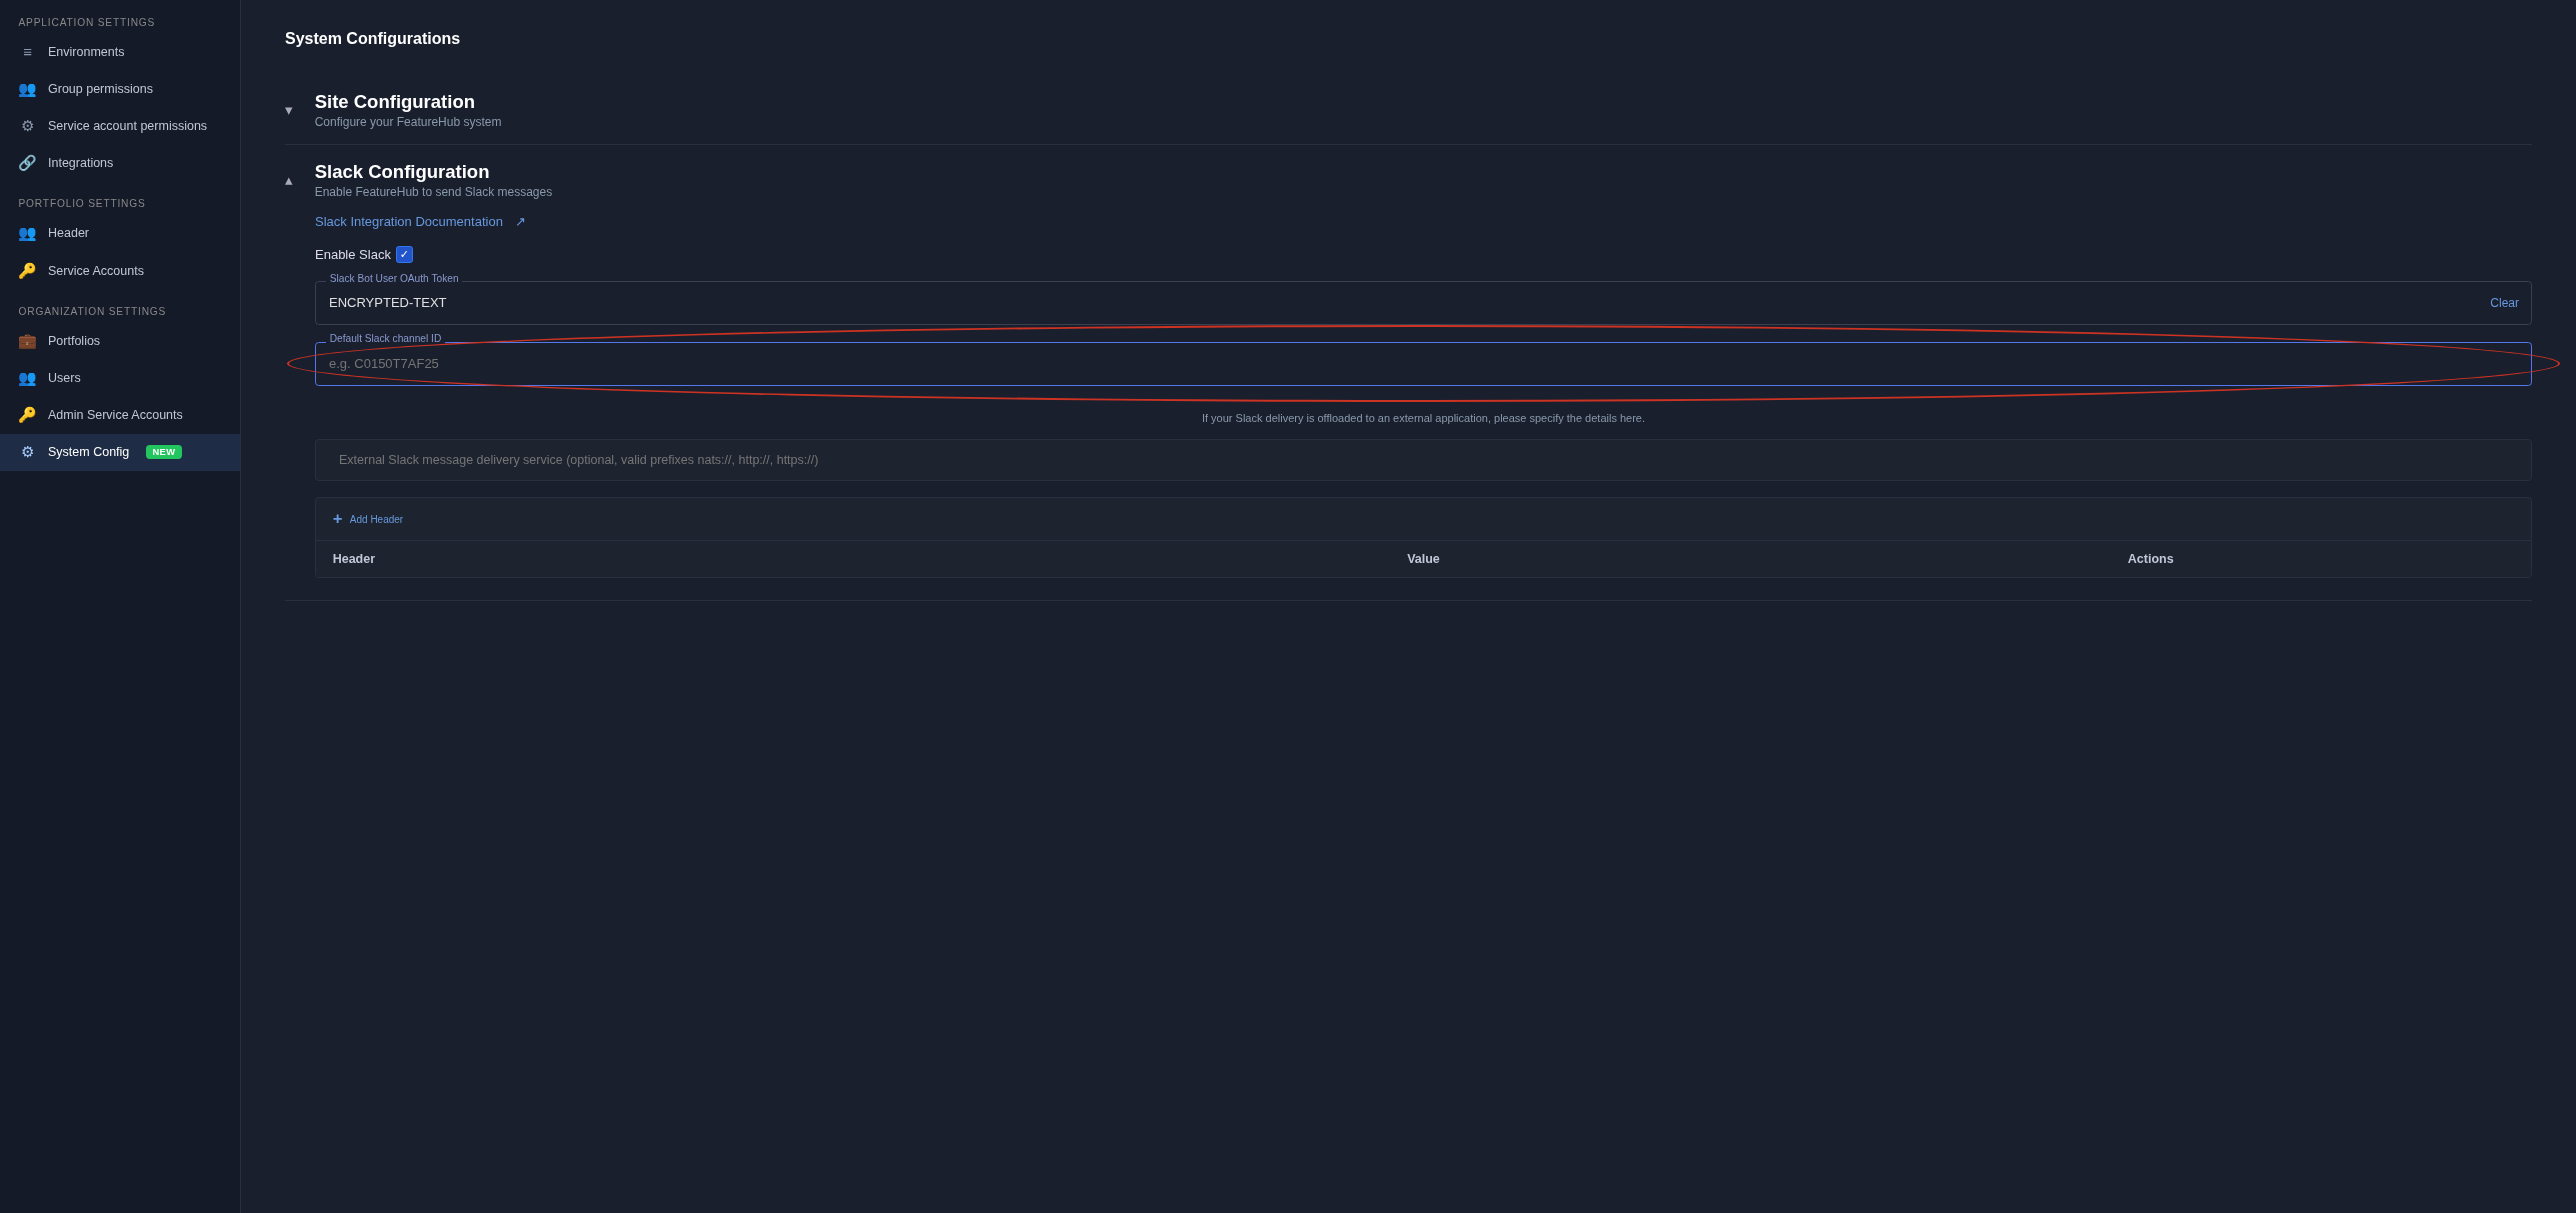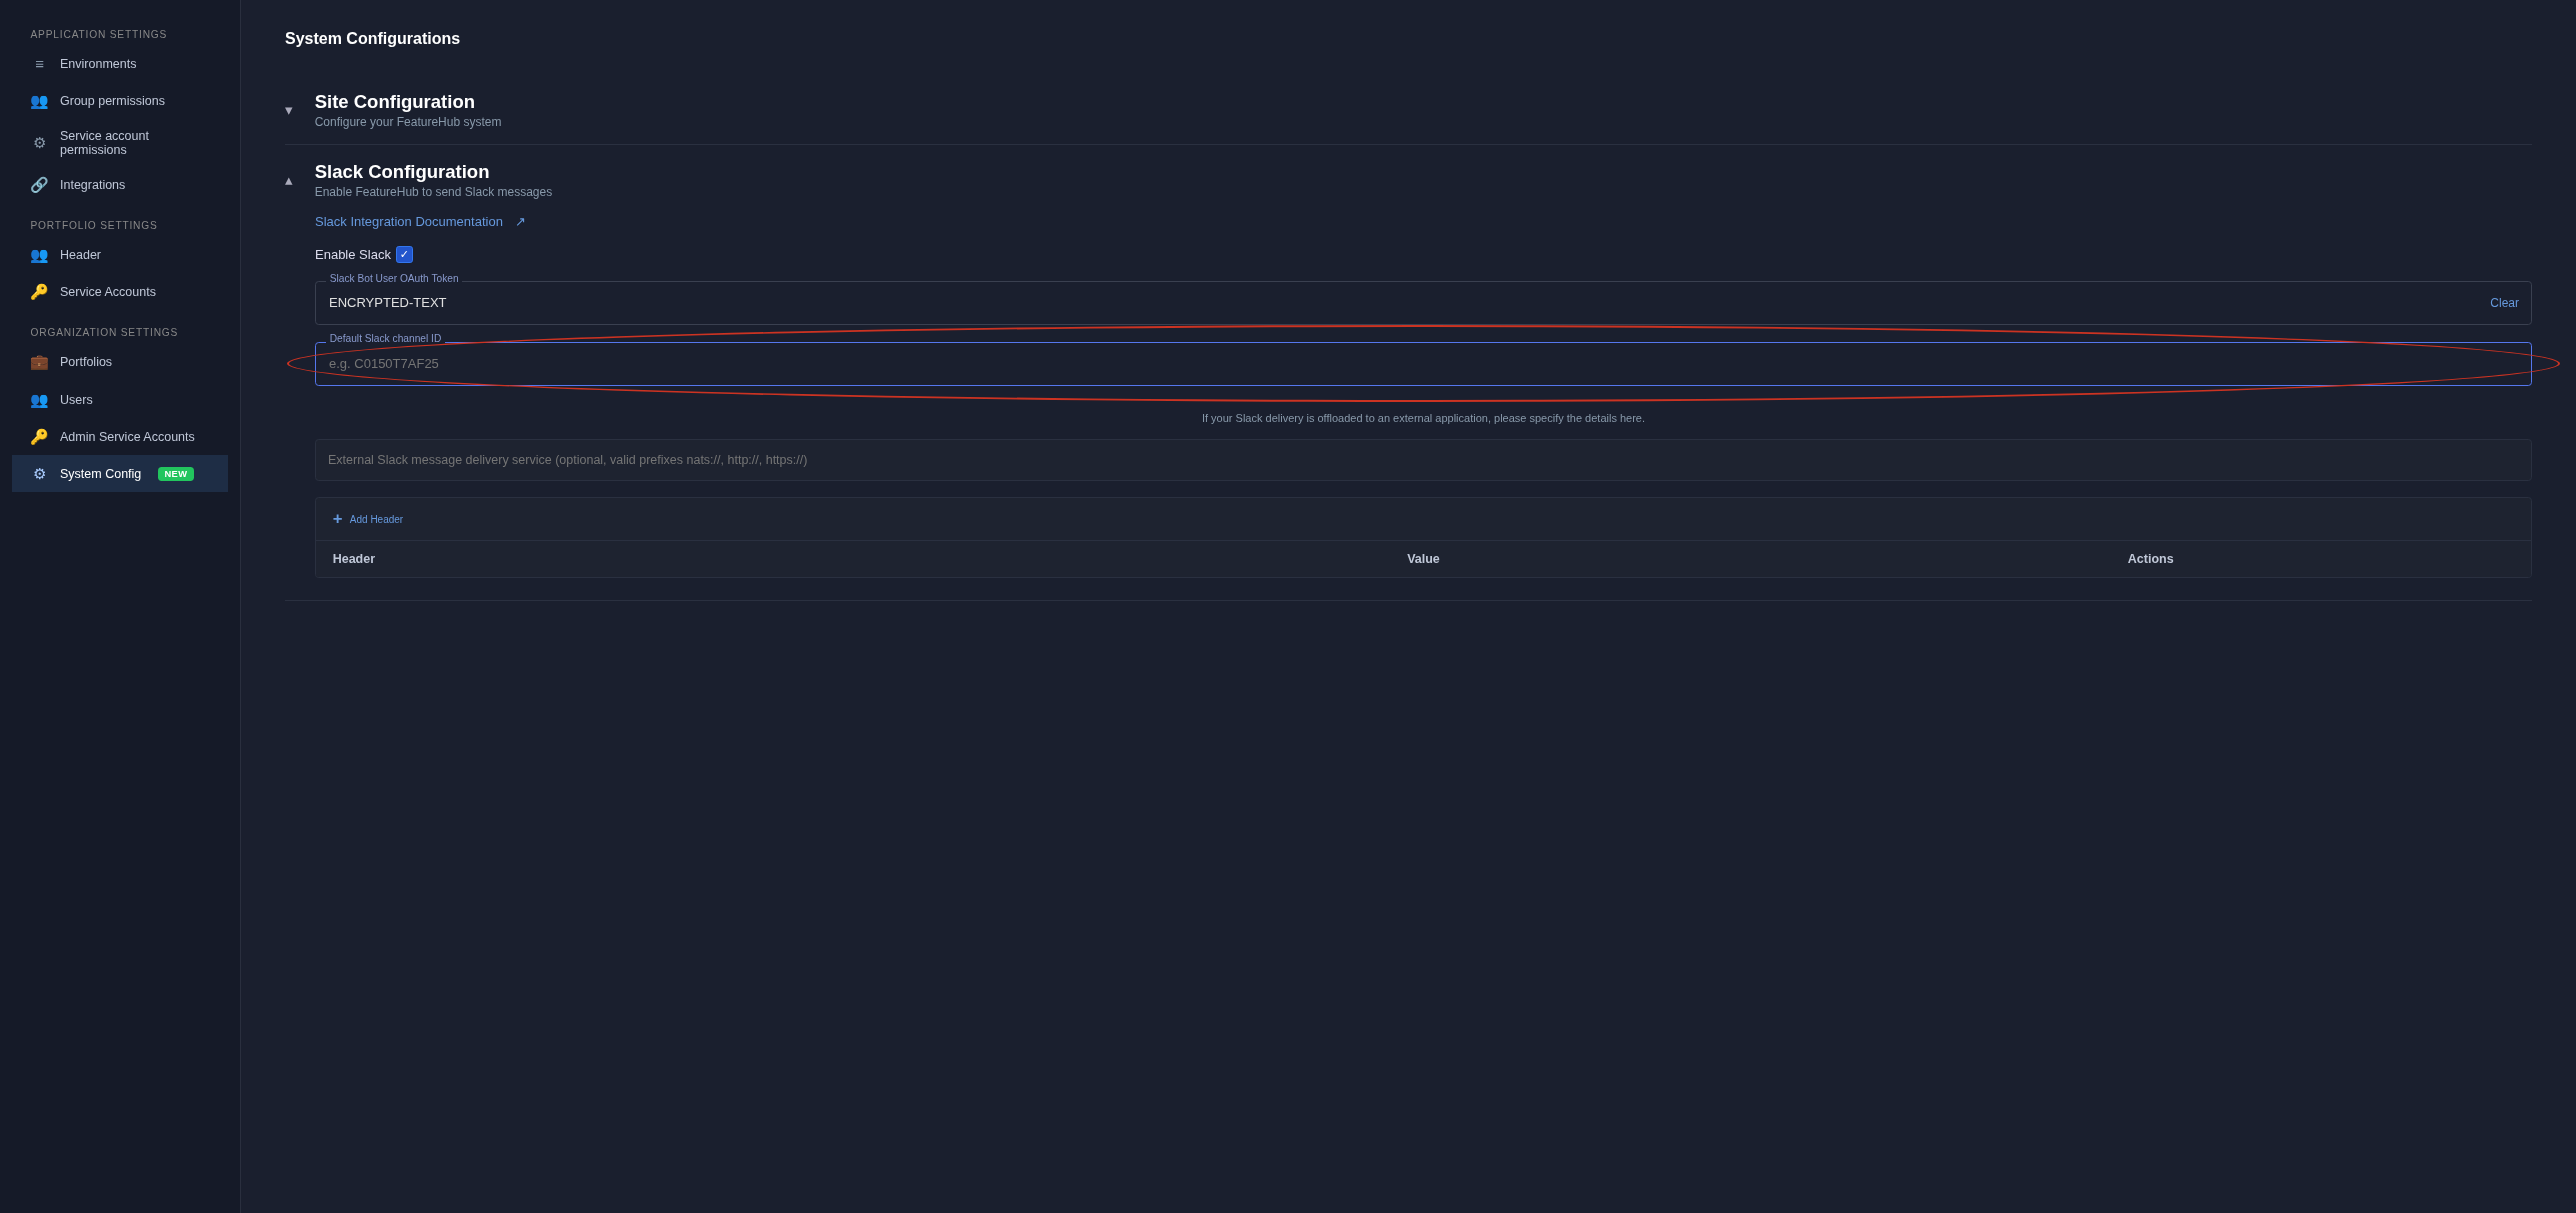--- a/index.html
+++ b/index.html
@@ -13,21 +13,21 @@
       overflow: hidden;
     }
 
     
     .sidebar {
       width: 241px;
       min-width: 241px;
       background: #151a28;
       display: flex;
       flex-direction: column;
-      padding: 12px;
+      padding: 0;
       border-right: 0.9px solid #2a2f3e;
       overflow-y: auto;
     }
 
     .sidebar-section-label {
       color: #888;
       font-size: 10.2px;
       text-transform: uppercase;
       letter-spacing: 0.08em;
       padding: 16.7px 18.5px 5.6px 18.5px;
@@ -231,21 +231,21 @@
     }
 
     
     .external-input {
       width: 100%;
       background: #1e2330;
       border: 0.9px solid #2a3040;
       border-radius: 3.7px;
       color: #c0c8d8;
       font-size: 12.5px;
-      padding: 13px 12px;
+      padding: 13px 23px;
       outline: none;
       margin-bottom: 16.7px;
     }
 
     
     .add-header-section {
       background: #1e2330;
       border: 0.9px solid #2a3040;
       border-radius: 3.7px;
       overflow: hidden;

